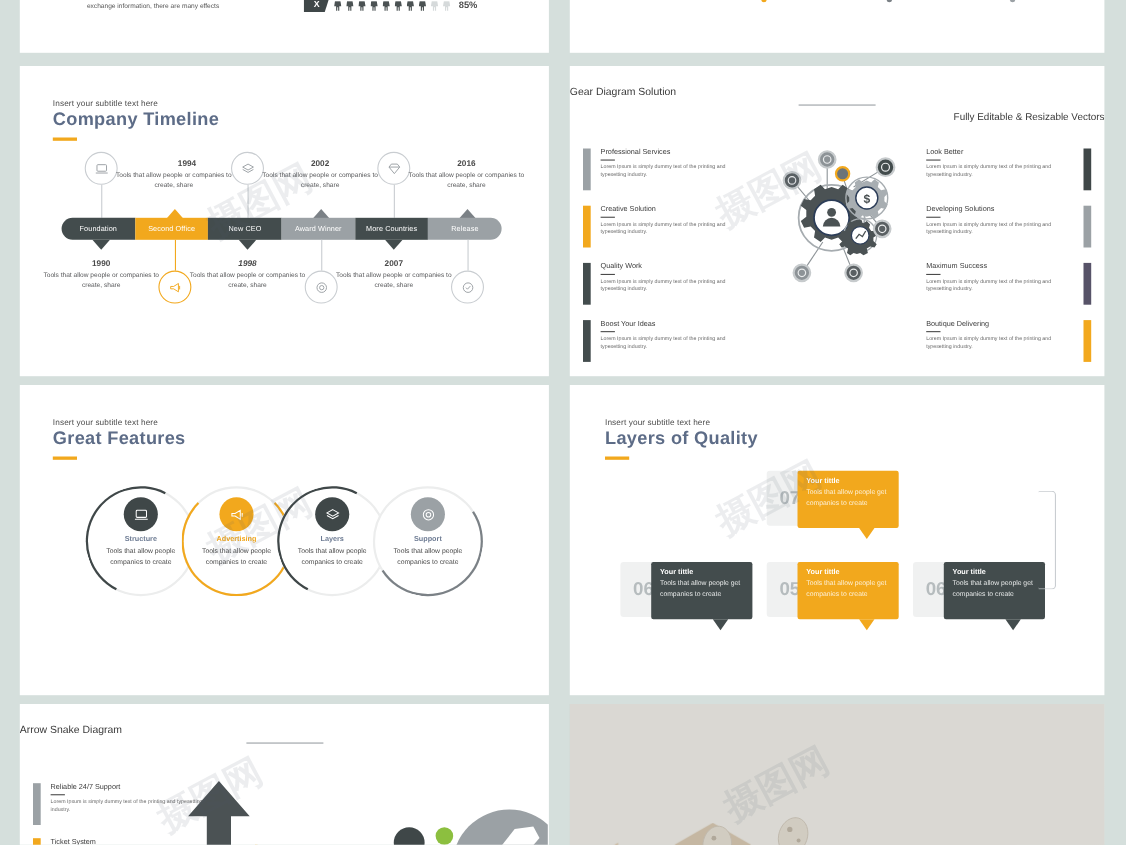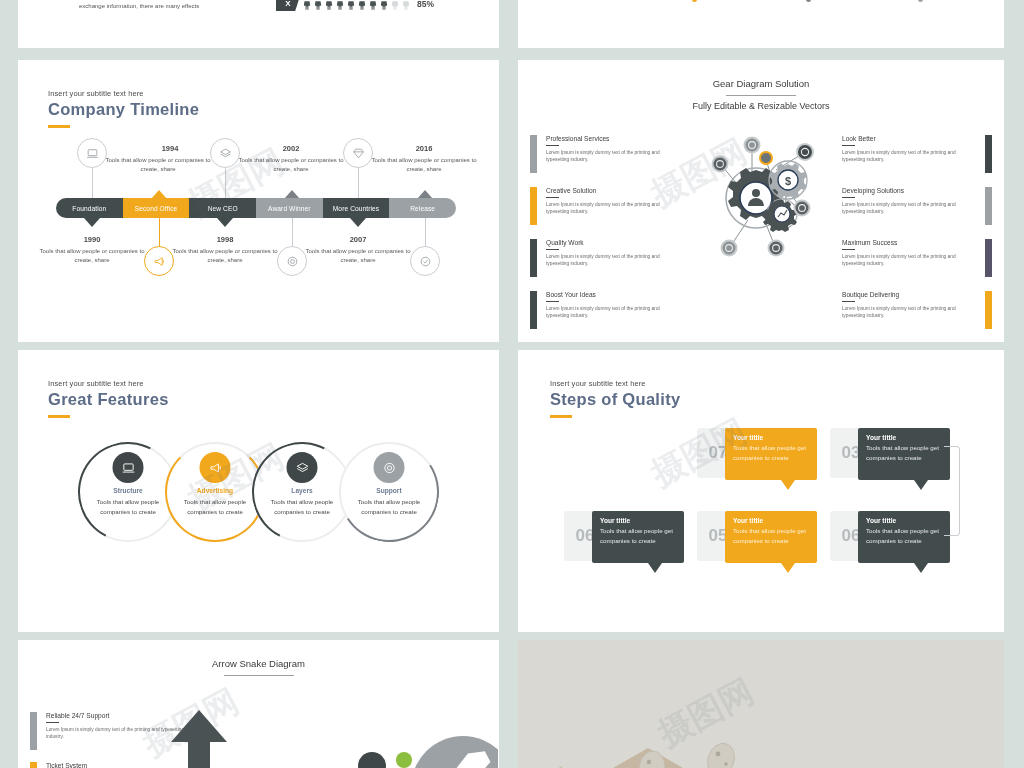--- a/index.html
+++ b/index.html
@@ -37,31 +37,31 @@
     letter-spacing: .3px;
     margin-top: 2px;
   }
   .rule {
     width: 22px; height: 2.5px;
     background: #f2a81d;
     margin-top: 6px;
   }
 
   .ctr-title {
-    text-align: center;
+    text-align: left;
     font-size: 9.5px;
     color: #3a3a3a;
     font-weight: 400;
   }
   .ctr-rule {
     width: 70px; height: 1px; background: #9aa0a4;
     margin: 6px auto 5px auto;
   }
   .ctr-sub {
-    text-align: center;
+    text-align: right;
     font-size: 9px;
     color: #3a3a3a;
   }
 
   
   #s1 { left: 18px; top: -48px; width: 481px; height: 96px; }
   #s1 .s1text {
     position: absolute; left: 61px; top: 50px;
     font-size: 6px; color: #555; width: 190px; line-height: 1.55;
   }
@@ -289,21 +289,21 @@
         <div class="tl-seg" style="background:#434c4d;">More Countries</div>
         <div class="tl-seg" style="background:#9ba1a5;">Release</div>
       </div>
 
       <div class="tl-arrow" style="left:66px;top:158px;border-left:8px solid transparent;border-right:8px solid transparent;border-top:9px solid #434c4d;"></div>
       <div class="tl-arrow" style="left:199px;top:158px;border-left:8px solid transparent;border-right:8px solid transparent;border-top:9px solid #434c4d;"></div>
       <div class="tl-arrow" style="left:332px;top:158px;border-left:8px solid transparent;border-right:8px solid transparent;border-top:9px solid #434c4d;"></div>
 
       <div class="tl-date" style="left:19px;top:175px;">1990</div>
       <div class="tl-desc" style="left:19px;top:187px;">Tools that allow people or companies to create, share</div>
-      <div class="tl-date" style="left:152px;top:175px;">1998</div>
+      <div class="tl-date" style="left:152px;top:175px;font-style:italic;">1998</div>
       <div class="tl-desc" style="left:152px;top:187px;">Tools that allow people or companies to create, share</div>
       <div class="tl-date" style="left:285px;top:175px;">2007</div>
       <div class="tl-desc" style="left:285px;top:187px;">Tools that allow people or companies to create, share</div>
 
       <div class="tl-stem accent" style="left:141px;top:158px;height:28px;"></div>
       <div class="tl-stem" style="left:274px;top:158px;height:28px;"></div>
       <div class="tl-stem" style="left:407px;top:158px;height:28px;"></div>
 
       <div class="tl-circle accent" style="left:126px;top:186px;">
         <svg width="13" height="13" viewBox="0 0 24 24" fill="none" stroke="#f2a81d" stroke-width="1.6">
@@ -518,45 +518,35 @@
         </div>
         <div class="fname">Support</div>
         <div class="fdesc">Tools that allow people companies to create</div>
       </div>
     </div>
   </div>
 
   <div class="slide" id="s6">
     <div class="head">
       <div class="subtitle">Insert your subtitle text here</div>
-      <div class="bigtitle">Steps of Quality</div>
+      <div class="bigtitle">Layers of Quality</div>
       <div class="rule"></div>
     </div>
 
     <div class="steps">
 
       <div class="step" style="left:133px;top:0px;">
         <div class="numbox">
           <div class="num">07</div>
         </div>
         <div class="card" style="background:#f2a81d;">
           <div class="st">Your tittle</div>
           <div class="sd" style="color:#fdf0d6;">Tools that allow people get companies to create</div>
         </div>
         <div class="tail" style="border-top:10px solid #f2a81d;"></div>
-      </div>
-      <div class="step" style="left:266px;top:0px;">
-        <div class="numbox">
-          <div class="num">03</div>
-        </div>
-        <div class="card" style="background:#434c4d;">
-          <div class="st">Your tittle</div>
-          <div class="sd">Tools that allow people get companies to create</div>
-        </div>
-        <div class="tail" style="border-top:10px solid #434c4d;"></div>
       </div>
 
       <div class="step" style="left:0px;top:83px;">
         <div class="numbox">
           <div class="num">06</div>
         </div>
         <div class="card" style="background:#434c4d;">
           <div class="st">Your tittle</div>
           <div class="sd">Tools that allow people get companies to create</div>
         </div>

